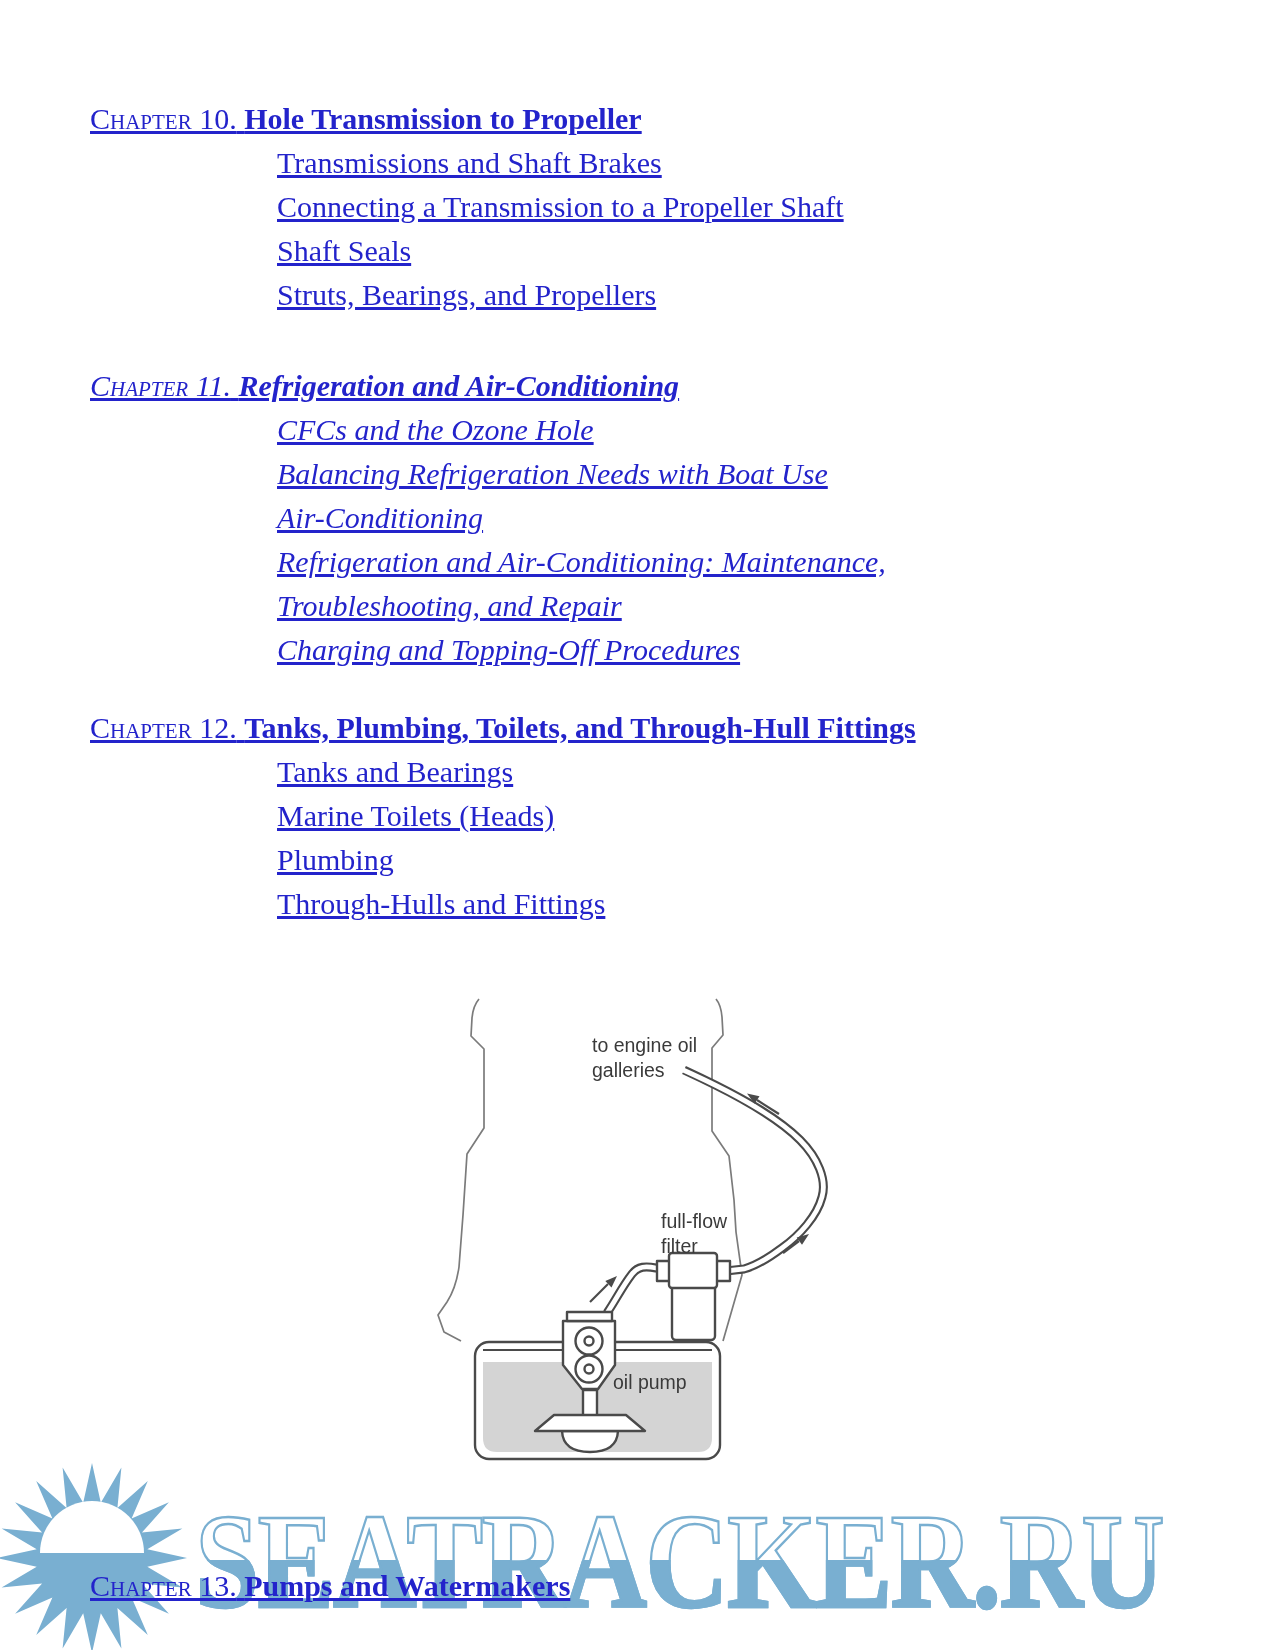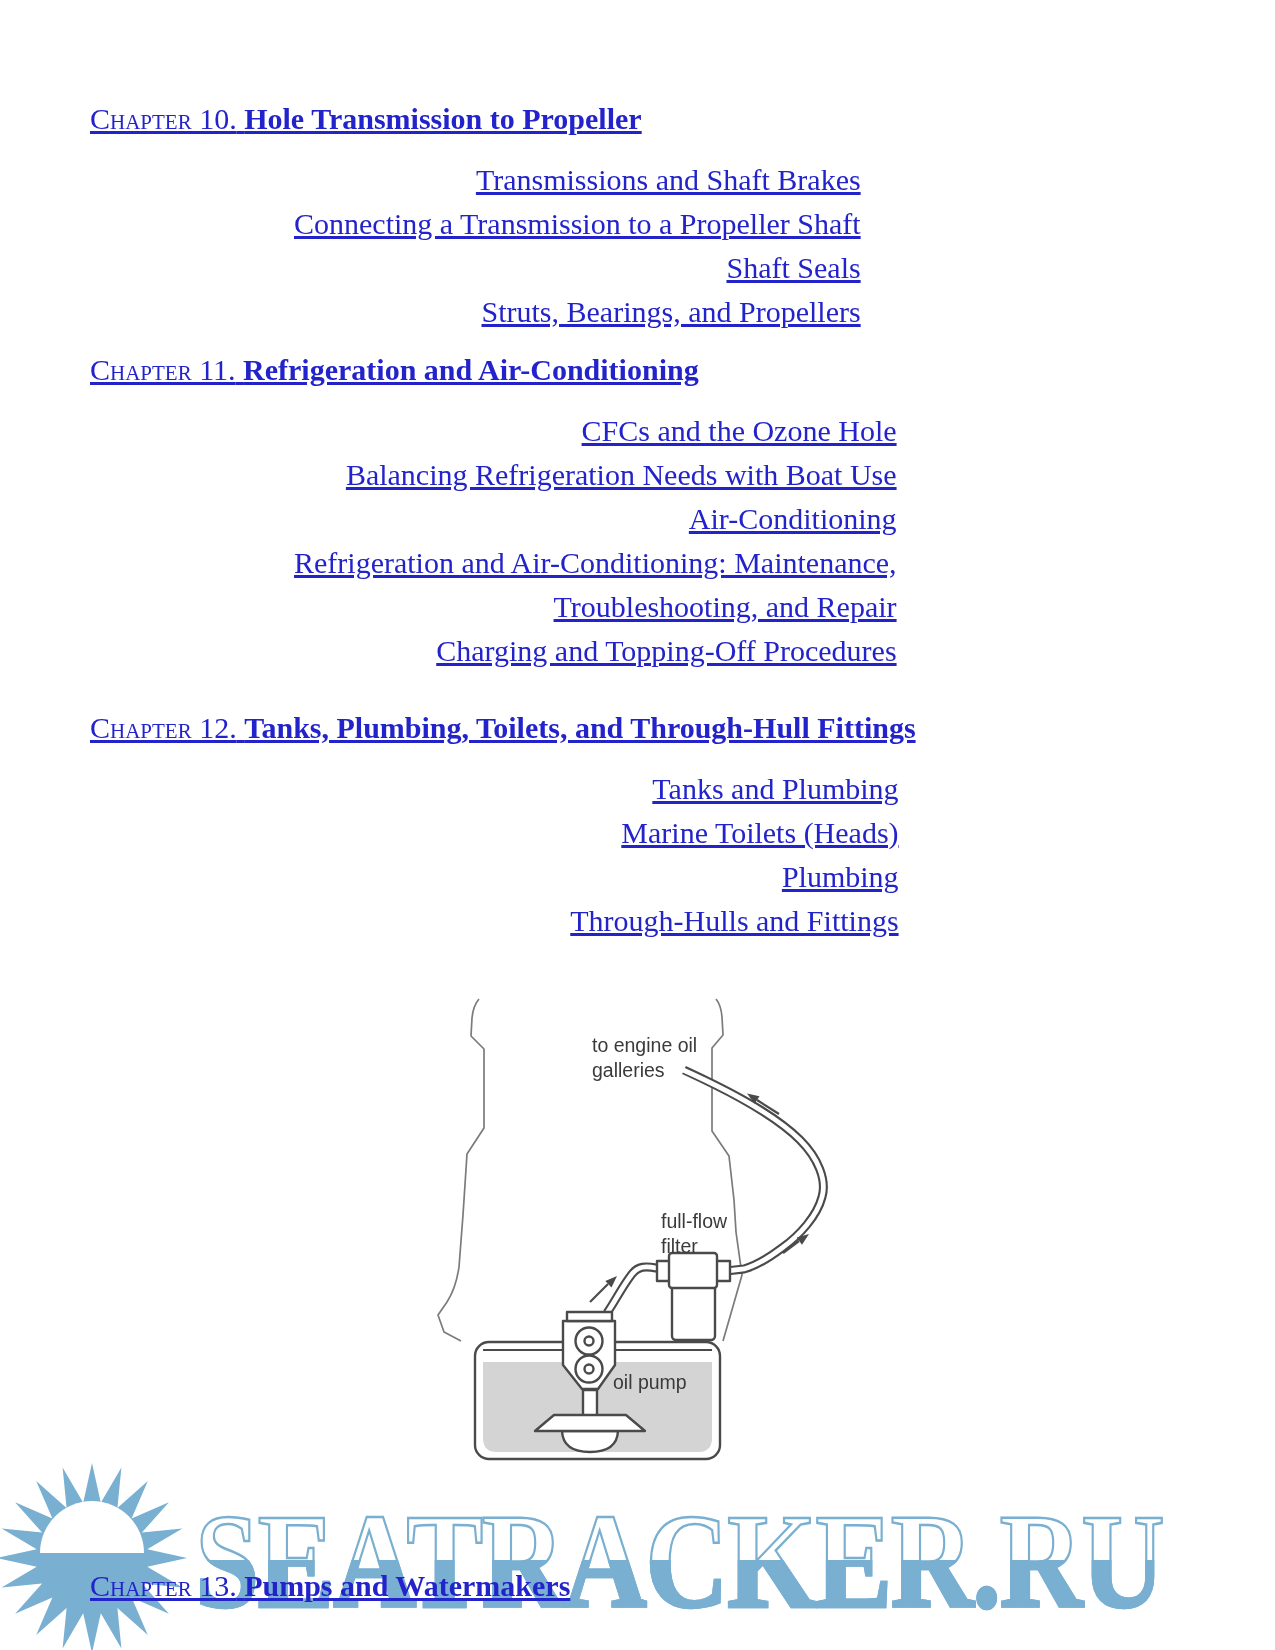--- a/index.html
+++ b/index.html
@@ -8,25 +8,25 @@
     background:#ffffff;
     font-family:"Liberation Serif","DejaVu Serif",serif;
     --link:#2323cb;
     --wm:#79afd1;
   }
   .chapter { position:absolute; left:90px; z-index:3; }
   .ch-head { font-size:30px; line-height:44px; white-space:nowrap; }
   .ch-head a { color:var(--link); text-decoration:underline; }
   .ch-num { font-variant:small-caps; font-variant-caps:small-caps; }
   .ch-title { font-weight:bold; }
-  ul.sections { list-style:none; margin:17px; padding:0 0 0 187px;text-align:right; }
+  ul.sections { list-style:none; margin:0; padding:0 0 0 187px; }
   ul.sections li { font-size:30px; line-height:44px; }
   ul.sections li a { color:var(--link); text-decoration:underline; white-space:pre-line; }
   #ch10 { top:97px; }
-  #ch11 { top:348px; }
+  #ch11 { top:364px;font-style:italic; }
   #ch12 { top:706px; }
   #ch13 { top:1564px; }
 
   
   #oil-diagram { position:absolute; left:430px; top:945px; z-index:2; }
   .blockline { fill:none; stroke:#7b7b7b; stroke-width:1.7; stroke-linejoin:round; }
   .part { fill:#ffffff; stroke:#4a4a4a; stroke-width:2.4; stroke-linejoin:round; }
   .pipe-o { fill:none; stroke:#4a4a4a; stroke-width:9; }
   .pipe-i { fill:none; stroke:#ffffff; stroke-width:4.8; }
   .arrowline { fill:none; stroke:#4a4a4a; stroke-width:2.2; }
@@ -74,21 +74,21 @@
 Troubleshooting, and Repair</a></li>
     <li><a href="#">Charging and Topping-Off Procedures</a></li>
   </ul>
 </div>
 
 <div class="chapter" id="ch12">
   <div class="ch-head">
     <a href="#"><span class="ch-num">Chapter 12.</span> <span class="ch-title">Tanks, Plumbing, Toilets, and Through-Hull Fittings</span></a>
   </div>
   <ul class="sections">
-    <li><a href="#">Tanks and Plumbing</a></li>
+    <li><a href="#">Tanks and Bearings</a></li>
     <li><a href="#">Marine Toilets (Heads)</a></li>
     <li><a href="#">Plumbing</a></li>
     <li><a href="#">Through-Hulls and Fittings</a></li>
   </ul>
 </div>
 
 <svg id="oil-diagram" width="480" height="525" viewBox="430 945 480 525" xmlns="http://www.w3.org/2000/svg">
 
   <path class="blockline" d="M479,999 Q473,1006 472,1018 L471,1036 L484,1049 L484,1128 L467,1154 L463,1215 L459,1267 Q456,1288 447,1302 L438,1315 L444,1332 L461,1341"></path>
   <path class="blockline" d="M716,999 Q721,1005 722,1017 L723,1035 L712,1048 L712,1131 L729,1156 L734,1200 L736,1232 L742,1275 L723,1341"></path>

